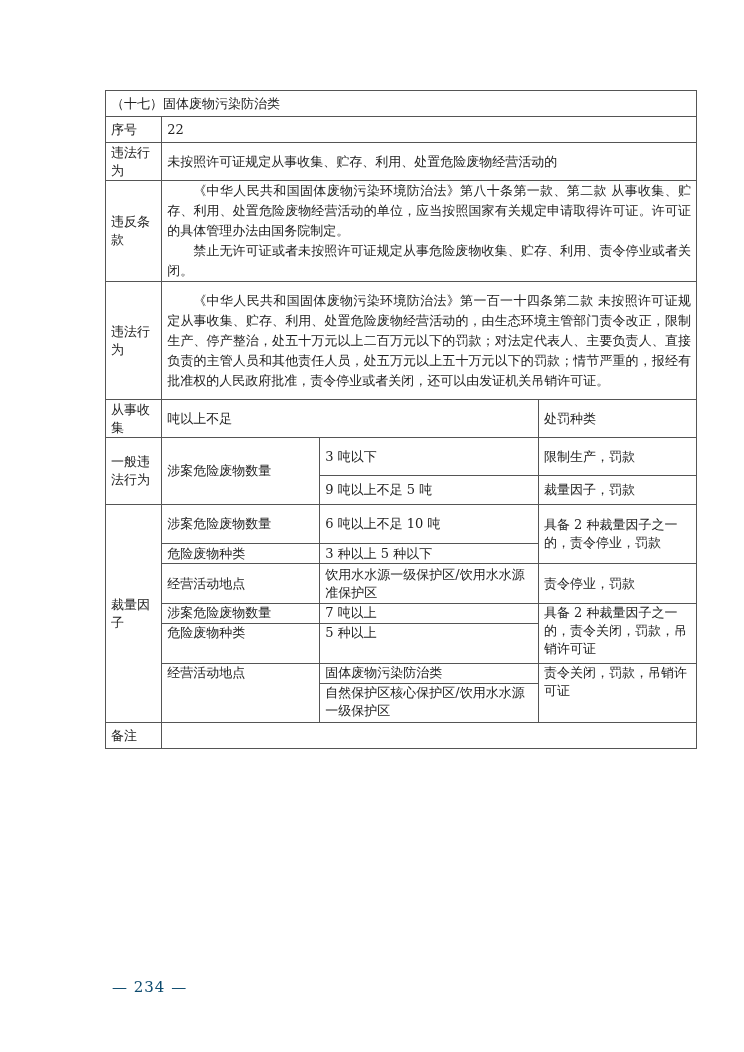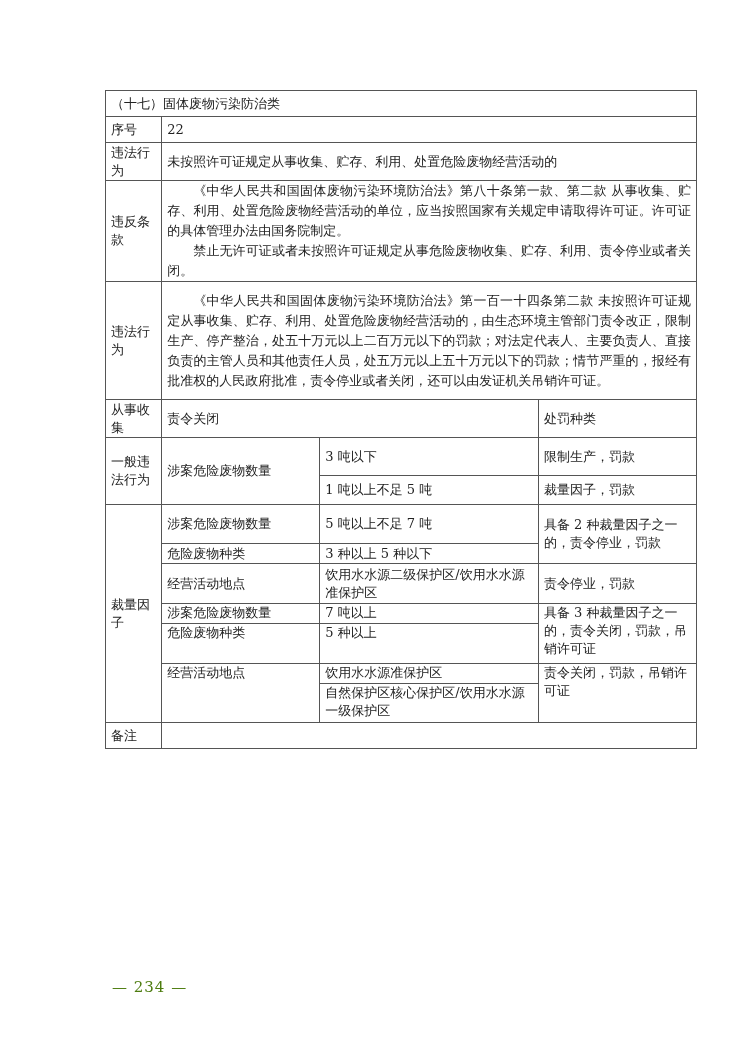--- a/index.html
+++ b/index.html
@@ -48,21 +48,21 @@
       line-height: 20px;
     }
     .center { text-align: right; }
     .top { vertical-align: top !important; }
     .footer {
       position: absolute;
       left: 112px;
       top: 978px;
       font-size: 15px;
       letter-spacing: 1px;
-      color: #4d7c0f;
+      color: #0c4a6e;
     }
   </style>
 </head>
 <body>
 
 <div class="page">
   <table class="doc">
     <colgroup>
       <col class="c0">
         <col class="c1">
@@ -95,65 +95,65 @@
 
       <tr style="height:118px">
         <td>违法行为</td>
         <td colspan="3">
           <p class="para">《中华人民共和国固体废物污染环境防治法》第一百一十四条第二款 未按照许可证规定从事收集、贮存、利用、处置危险废物经营活动的，由生态环境主管部门责令改正，限制生产、停产整治，处五十万元以上二百万元以下的罚款；对法定代表人、主要负责人、直接负责的主管人员和其他责任人员，处五万元以上五十万元以下的罚款；情节严重的，报经有批准权的人民政府批准，责令停业或者关闭，还可以由发证机关吊销许可证。</p>
         </td>
       </tr>
 
       <tr style="height:38px">
         <td>从事收集</td>
-        <td colspan="2">责令关闭</td>
+        <td colspan="2">吨以上不足</td>
         <td>处罚种类</td>
       </tr>
 
       <tr style="height:38px">
         <td rowspan="2" class="center">一般违法行为</td>
         <td rowspan="2">涉案危险废物数量</td>
         <td>3 吨以下</td>
         <td>限制生产，罚款</td>
       </tr>
       <tr style="height:29px">
-        <td>1 吨以上不足 5 吨</td>
+        <td>9 吨以上不足 5 吨</td>
         <td>裁量因子，罚款</td>
       </tr>
 
       <tr style="height:39px">
         <td rowspan="9" class="center">裁量因子</td>
         <td>涉案危险废物数量</td>
-        <td>5 吨以上不足 7 吨</td>
+        <td>6 吨以上不足 10 吨</td>
         <td rowspan="2">具备 2 种裁量因子之一的，责令停业，罚款</td>
       </tr>
       <tr style="height:20px">
         <td>危险废物种类</td>
         <td>3 种以上 5 种以下</td>
       </tr>
 
       <tr style="height:40px">
         <td>经营活动地点</td>
-        <td>饮用水水源二级保护区/饮用水水源准保护区</td>
+        <td>饮用水水源一级保护区/饮用水水源准保护区</td>
         <td>责令停业，罚款</td>
       </tr>
 
       <tr style="height:20px">
         <td class="top">涉案危险废物数量</td>
         <td class="top">7 吨以上</td>
-        <td rowspan="2" class="top">具备 3 种裁量因子之一的，责令关闭，罚款，吊销许可证</td>
+        <td rowspan="2" class="top">具备 2 种裁量因子之一的，责令关闭，罚款，吊销许可证</td>
       </tr>
       <tr style="height:40px">
         <td class="top">危险废物种类</td>
         <td class="top">5 种以上</td>
       </tr>
 
       <tr style="height:20px">
         <td rowspan="2" class="top">经营活动地点</td>
-        <td class="top">饮用水水源准保护区</td>
+        <td class="top">固体废物污染防治类</td>
         <td rowspan="2" class="top">责令关闭，罚款，吊销许可证</td>
       </tr>
       <tr style="height:39px">
         <td class="top">自然保护区核心保护区/饮用水水源一级保护区</td>
       </tr>
 
       <tr style="height:0"></tr>
       <tr style="height:0"></tr>
 
       <tr style="height:26px">

